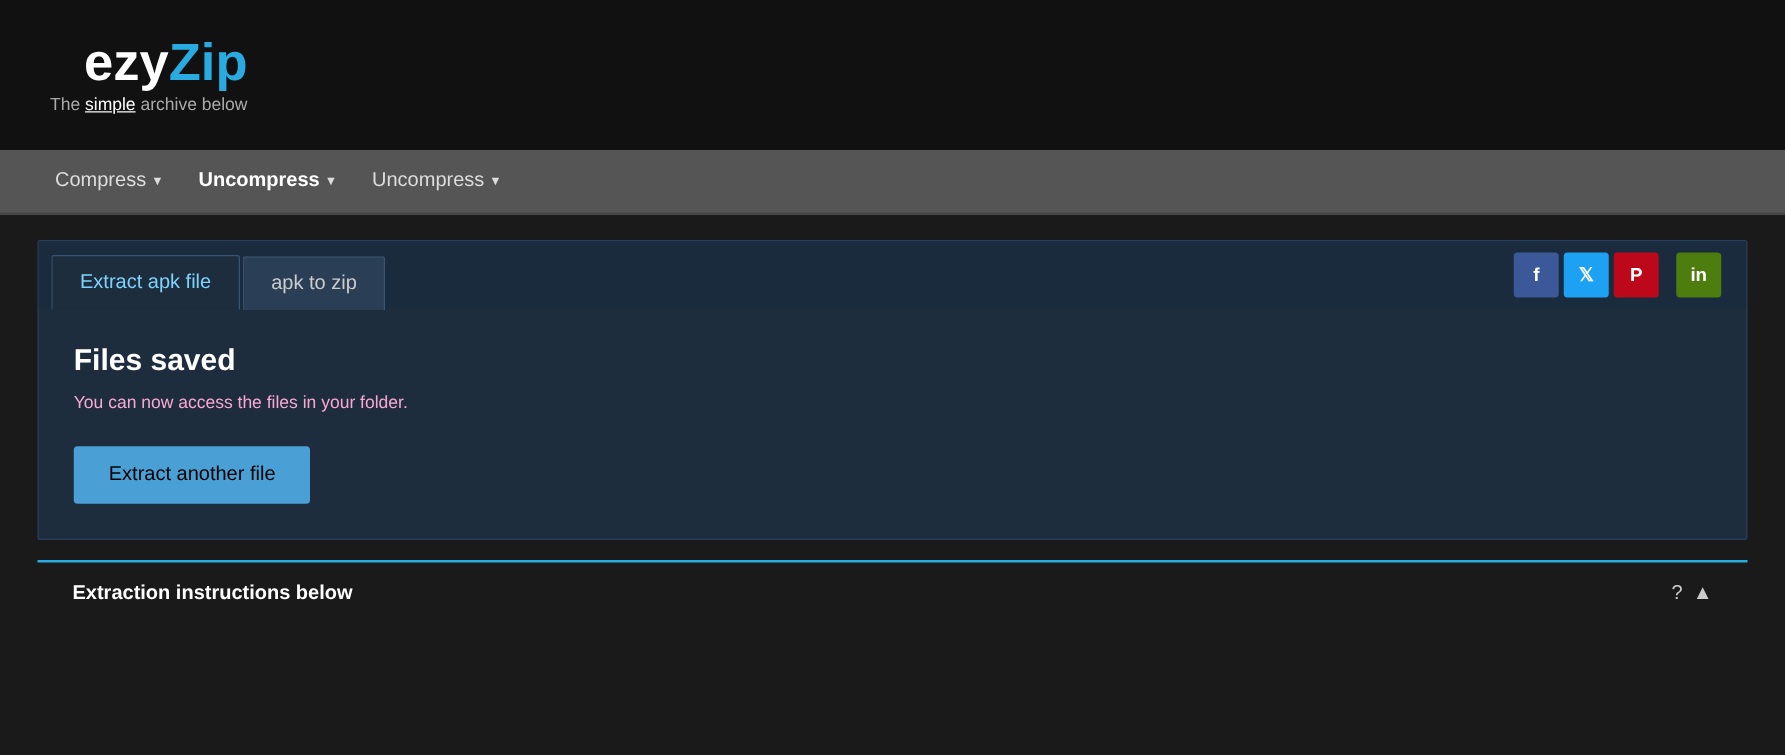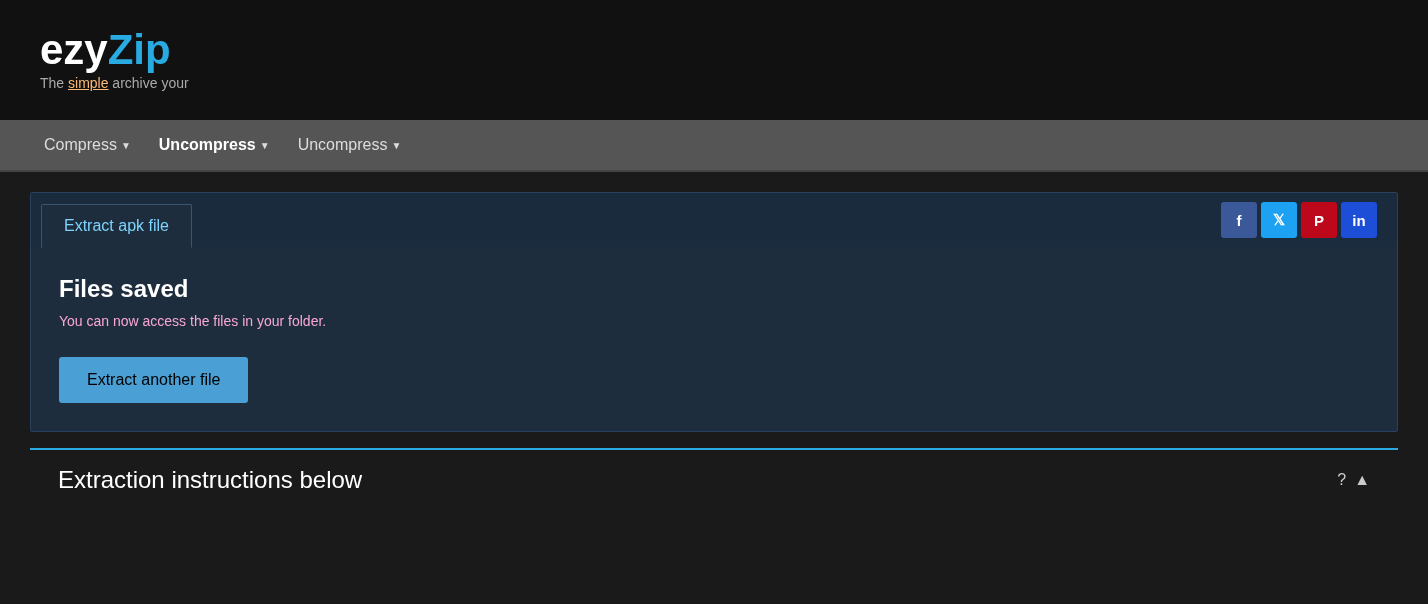--- a/index.html
+++ b/index.html
@@ -6,25 +6,25 @@
     body { font-family: Arial, sans-serif; background: #1a1a1a; min-height: 604px; }
 
     
     .header {
       background: #111;
       padding: 18px 40px 18px 40px;
       display: flex;
       align-items: center;
       min-height: 120px;
     }
-    .logo-wrap { display: flex; flex-direction: column; }
+    .logo-wrap { display: flex; flex-direction: column; align-items: flex-end; }
     .logo-text { font-size: 42px; font-weight: bold; color: #fff; line-height: 1; }
     .logo-text .zip { color: #29abe2; }
     .logo-tagline { font-size: 14px; color: #aaa; margin-top: 4px; }
-    .logo-tagline .simple { color: #fdba74; text-decoration: underline; }
+    .logo-tagline .simple { color: #ffffff; text-decoration: underline; }
 
     
     .nav {
       background: #555;
       padding: 0 30px;
       display: flex;
       align-items: center;
       height: 52px;
       border-bottom: 2px solid #444;
     }
@@ -96,21 +96,21 @@
       align-items: center;
       justify-content: center;
       cursor: pointer;
       font-size: 15px;
       font-weight: bold;
       color: #fff;
     }
     .social-btn.fb { background: #3b5998; }
     .social-btn.tw { background: #1da1f2; }
     .social-btn.pt { background: #bd081c; }
-    .social-btn.li { background: #1d4ed8; }
+    .social-btn.li { background: #4d7c0f; margin-left: 10px; }
 
     
     .tabs-wrapper {
       position: relative;
       padding: 10px 10px 0 10px;
       background: #1a2b3d;
       display: flex;
       align-items: flex-end;
     }
 
@@ -143,42 +143,42 @@
     .instructions-bar {
       background: #1a1a1a;
       margin-top: 16px;
       padding: 16px 28px;
       display: flex;
       align-items: center;
       justify-content: space-between;
       border-top: 2px solid #29abe2;
     }
     .instructions-title {
-      font-size: 24px;
+      font-size: 16px;
       color: #fff;
-      font-weight: normal;
+      font-weight: bold;
     }
     .instructions-icons {
       display: flex;
       align-items: center;
       gap: 8px;
       color: #ccc;
       font-size: 16px;
     }
   </style>
 </head>
 <body>
 
 <div class="header">
   <div class="logo-wrap">
     <div class="logo-text">
       <span>ezy</span><span class="zip">Zip</span>
     </div>
     <div class="logo-tagline">
-      <span>The </span><span class="simple">simple</span><span> archive your</span>
+      <span>The </span><span class="simple">simple</span><span> archive below</span>
     </div>
   </div>
 </div>
 
 <div class="nav">
   <div class="nav-item">
     <span>Compress</span>
     <span class="caret">▼</span>
   </div>
   <div class="nav-item active">
@@ -190,20 +190,23 @@
     <span class="caret">▼</span>
   </div>
 </div>
 
 <div class="main">
   <div class="card">
 
     <div class="tabs-wrapper">
       <div class="tab active">
         <span>Extract apk file</span>
+      </div>
+      <div class="tab">
+        <span>apk to zip</span>
       </div>
 
       <div class="social-row">
         <div class="social-btn fb">
           <span>f</span>
         </div>
         <div class="social-btn tw">
           <span>𝕏</span>
         </div>
         <div class="social-btn pt">

